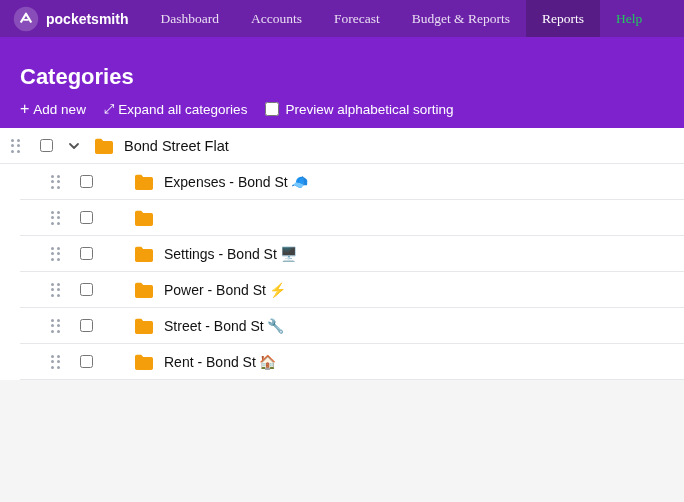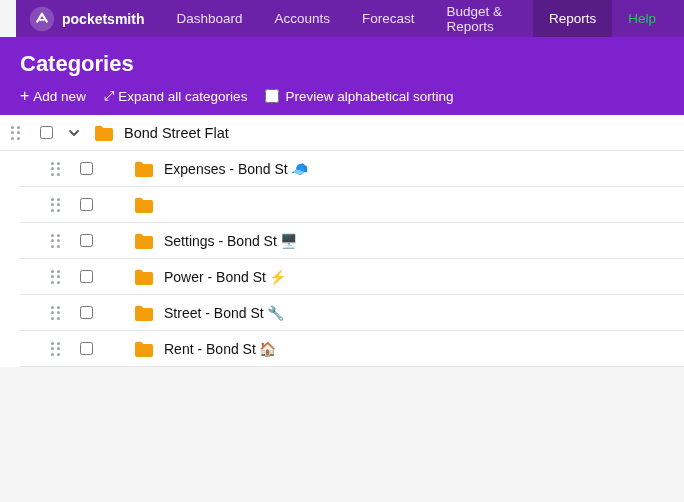--- a/index.html
+++ b/index.html
@@ -6,28 +6,27 @@
     body { font-family: -apple-system, BlinkMacSystemFont, 'Segoe UI', sans-serif; font-size: 14px; background: #f5f5f5; width: 684px; }
 
     
     .navbar {
       background: #6b21a8;
       display: flex;
       align-items: center;
       height: 37px;
       padding: 0 12px;
       gap: 0;
-      margin-left: 16px;
     }
     .navbar-brand {
       display: flex; align-items: center; gap: 6px; margin-right: 16px;
     }
     .navbar-brand svg { width: 28px; height: 28px; }
     .nav-links {
-      display: flex; align-items: flex-start; flex: 1;
+      display: flex; align-items: flex-start; flex: 1; font-family: Liberation Serif, serif;
     }
     .nav-link {
       color: rgba(255,255,255,0.85);
       padding: 0 16px;
       height: 37px;
       display: flex; align-items: center;
       cursor: pointer;
       font-size: 13.5px;
       text-decoration: none;
     }
@@ -42,20 +41,21 @@
     
     .page-header {
       background: #7e22ce;
       padding: 14px 20px 10px 20px;
     }
     .page-title {
       color: white;
       font-size: 22px;
       font-weight: 600;
       margin-bottom: 10px;
+      margin-top: 13px;
     }
     .toolbar {
       display: flex;
       align-items: center;
       gap: 18px;
     }
     .btn-add-new {
       color: white;
       background: none;
       border: none;

